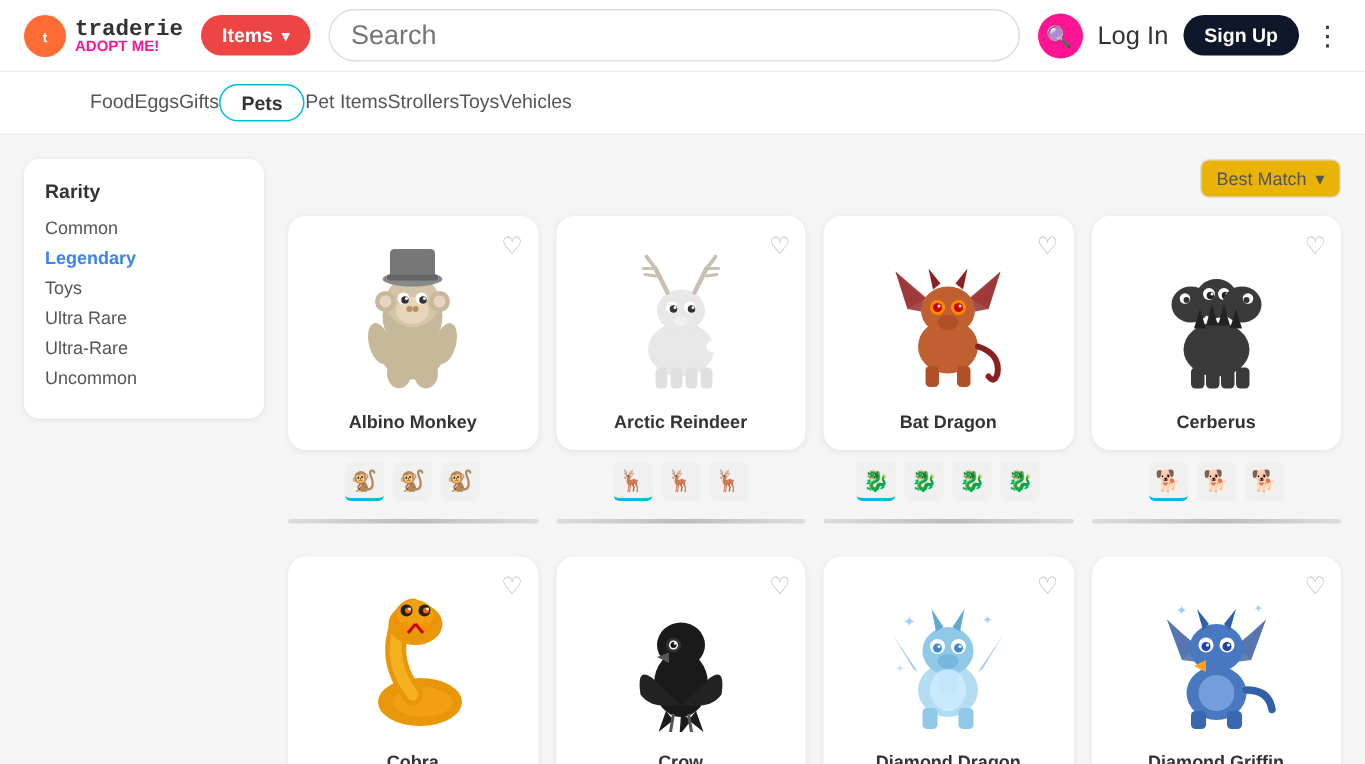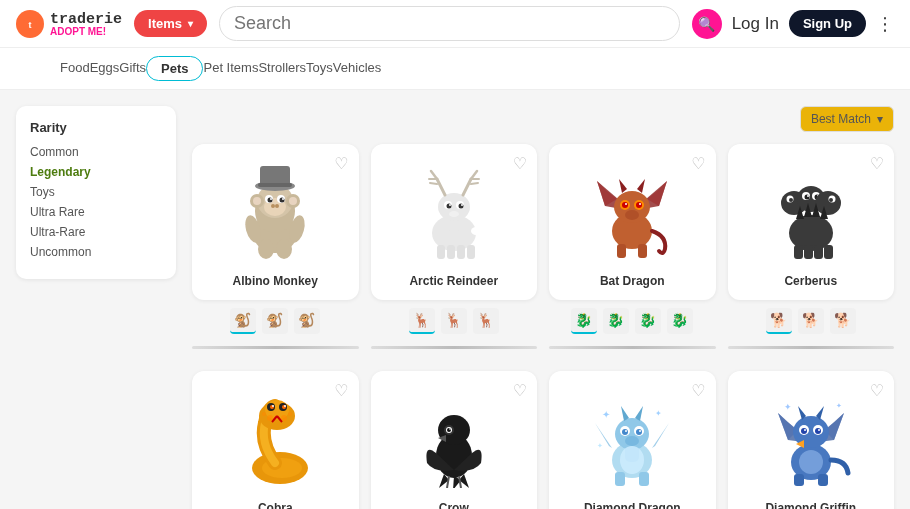--- a/index.html
+++ b/index.html
@@ -25,21 +25,21 @@
     .nav-tab { font-size: 13px; color: #555; cursor: pointer; padding: 8px 0; border-bottom: 2px solid transparent; white-space: nowrap; }
     .nav-tab.active { color: #333; border: 1.5px solid #00bcd4; border-radius: 20px; padding: 4px 14px; font-weight: 600; }
 
     
     .main { display: flex; padding: 16px 16px; gap: 16px; }
 
     
     .sidebar { width: 160px; flex-shrink: 0; background: #fff; border-radius: 10px; padding: 14px; box-shadow: 0 1px 4px rgba(0,0,0,0.08); height: fit-content; }
     .sidebar-title { font-weight: 700; font-size: 13px; margin-bottom: 10px; }
     .sidebar-item { font-size: 12px; color: #555; margin-bottom: 6px; cursor: pointer; }
-    .sidebar-item.active { color: #4d7c0f; font-weight: 600; }
+    .sidebar-item.active { color: #3b82f6; font-weight: 600; }
 
     
     .content { flex: 1; }
     .content-header { display: flex; justify-content: flex-end; margin-bottom: 12px; }
     .sort-select { border: 1px solid #ddd; border-radius: 6px; padding: 5px 10px; font-size: 12px; color: #555; cursor: pointer; display: flex; align-items: center; gap: 6px; background: #eab308; }
 
     
     .items-grid { display: grid; grid-template-columns: repeat(4, 1fr); gap: 12px; }
     .item-card { background: #fff; border-radius: 12px; padding: 12px; box-shadow: 0 1px 4px rgba(0,0,0,0.07); position: relative; }
     .item-card-img { width: 100%; height: 110px; display: flex; align-items: center; justify-content: center; margin-bottom: 8px; }

